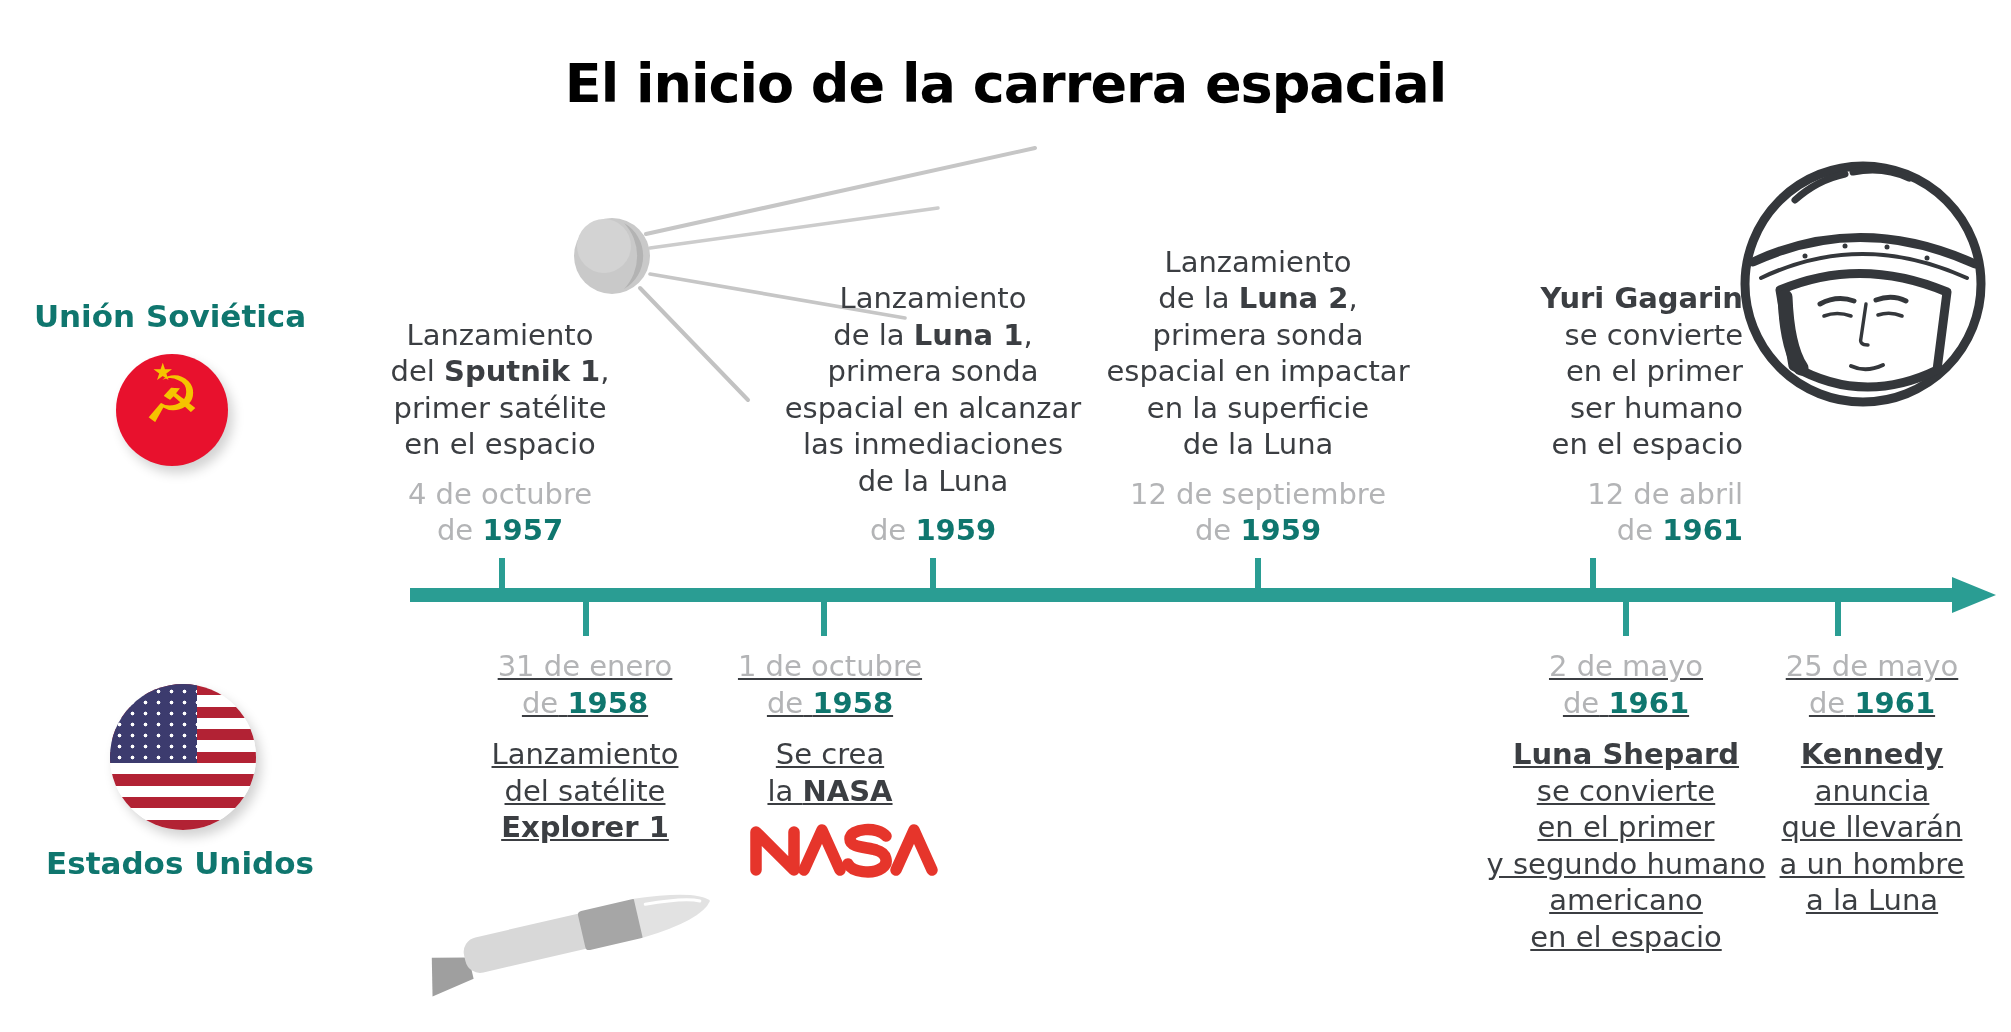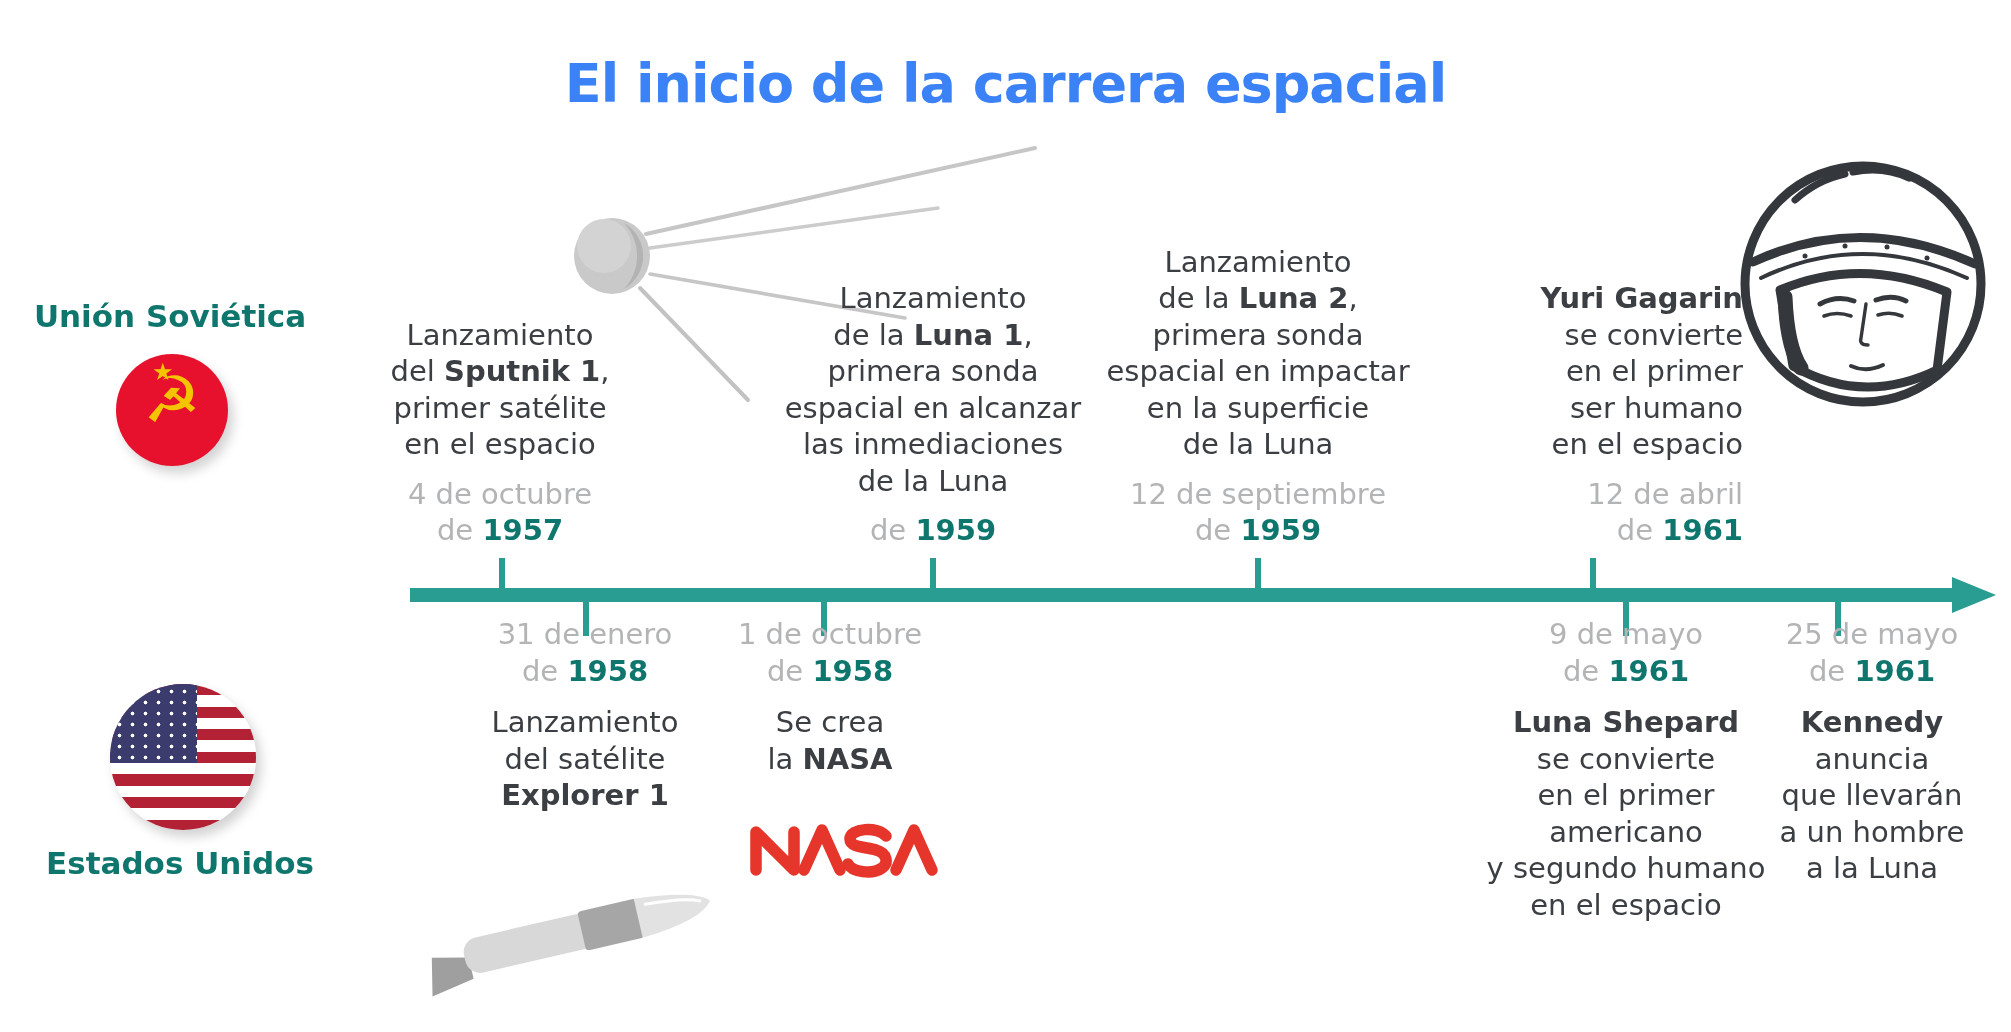--- a/index.html
+++ b/index.html
@@ -1,20 +1,20 @@
 <!DOCTYPE html>
 <html><head>
 <meta charset="utf-8">
 <style>
   * { margin:0; padding:0; box-sizing:border-box; }
   body { background:#ffffff; font-family:"DejaVu Sans","Liberation Sans",sans-serif; }
   .canvas { position:relative; width:2011px; height:1032px; background:#ffffff; overflow:hidden; }
 
   .title { position:absolute; left:0; right:0; top:52px; text-align:center;
-           font-size:54px; font-weight:bold; color:#3b82f6; letter-spacing:-1px; }
+           font-size:54px; font-weight:bold; color:#000000; letter-spacing:-1px; }
 
   .side-label { position:absolute; text-align:center; font-size:31px; font-weight:bold; color:#0f766e; }
   .side-label.soviet-label { left:10px; width:320px; top:298px; }
   .side-label.us-label     { left:10px; width:340px; top:845px; }
 
   
   .flag-circle { position:absolute; border-radius:50%; overflow:hidden;
                  box-shadow:5px 7px 12px rgba(0,0,0,0.18); }
   .flag-ussr { left:116px; top:354px; width:112px; height:112px; background:#e8112d; }
   .flag-ussr .hs   { position:absolute; left:0; right:0; top:14px; text-align:center;
@@ -31,21 +31,21 @@
   .tl-arrowhead { position:absolute; left:1952px; top:577px; width:0; height:0;
                   border-top:18px solid transparent; border-bottom:18px solid transparent;
                   border-left:44px solid #2a9d93; }
   .tick { position:absolute; width:6px; background:#2a9d93; }
   .tick.up   { top:558px; height:36px; }
   .tick.down { top:598px; height:38px; }
 
   
   .event { position:absolute; text-align:center; font-size:29px; color:#3b3e42; line-height:1.26; }
   .event.soviet { bottom:483px; }
-  .event.us     { top:616px; }
+  .event.us     { top:648px;text-decoration:underline; }
   .tl { white-space:nowrap; }
   .b  { font-weight:bold; }
   .ev-date { color:#b3b4b6; }
   .event.soviet .ev-date { margin-top:13px; }
   .event.us     .ev-date { margin-bottom:15px; }
   .ev-date .yr { color:#0f766e; font-weight:bold; }
 
   .illus { position:absolute; }
 </style>
 </head>
@@ -201,29 +201,29 @@
       <div class="tl"><span>de</span> <span class="yr">1958</span></div>
     </div>
     <div class="ev-text">
         <div class="tl"><span>Se crea</span></div>
         <div class="tl"><span>la </span><span class="b">NASA</span></div>
       </div>
   </div>
 
   <div class="event us" style="left:1456px; width:340px;">
     <div class="ev-date">
-      <div class="tl">9 de mayo</div>
+      <div class="tl">2 de mayo</div>
       <div class="tl"><span>de</span> <span class="yr">1961</span></div>
     </div>
     <div class="ev-text">
         <div class="tl"><span class="b">Luna Shepard</span></div>
         <div class="tl"><span>se convierte</span></div>
         <div class="tl"><span>en el primer</span></div>
+        <div class="tl"><span>y segundo humano</span></div>
         <div class="tl"><span>americano</span></div>
-        <div class="tl"><span>y segundo humano</span></div>
         <div class="tl"><span>en el espacio</span></div>
       </div>
   </div>
 
   <div class="event us" style="left:1742px; width:260px;">
     <div class="ev-date">
       <div class="tl">25 de mayo</div>
       <div class="tl"><span>de</span> <span class="yr">1961</span></div>
     </div>
     <div class="ev-text">

